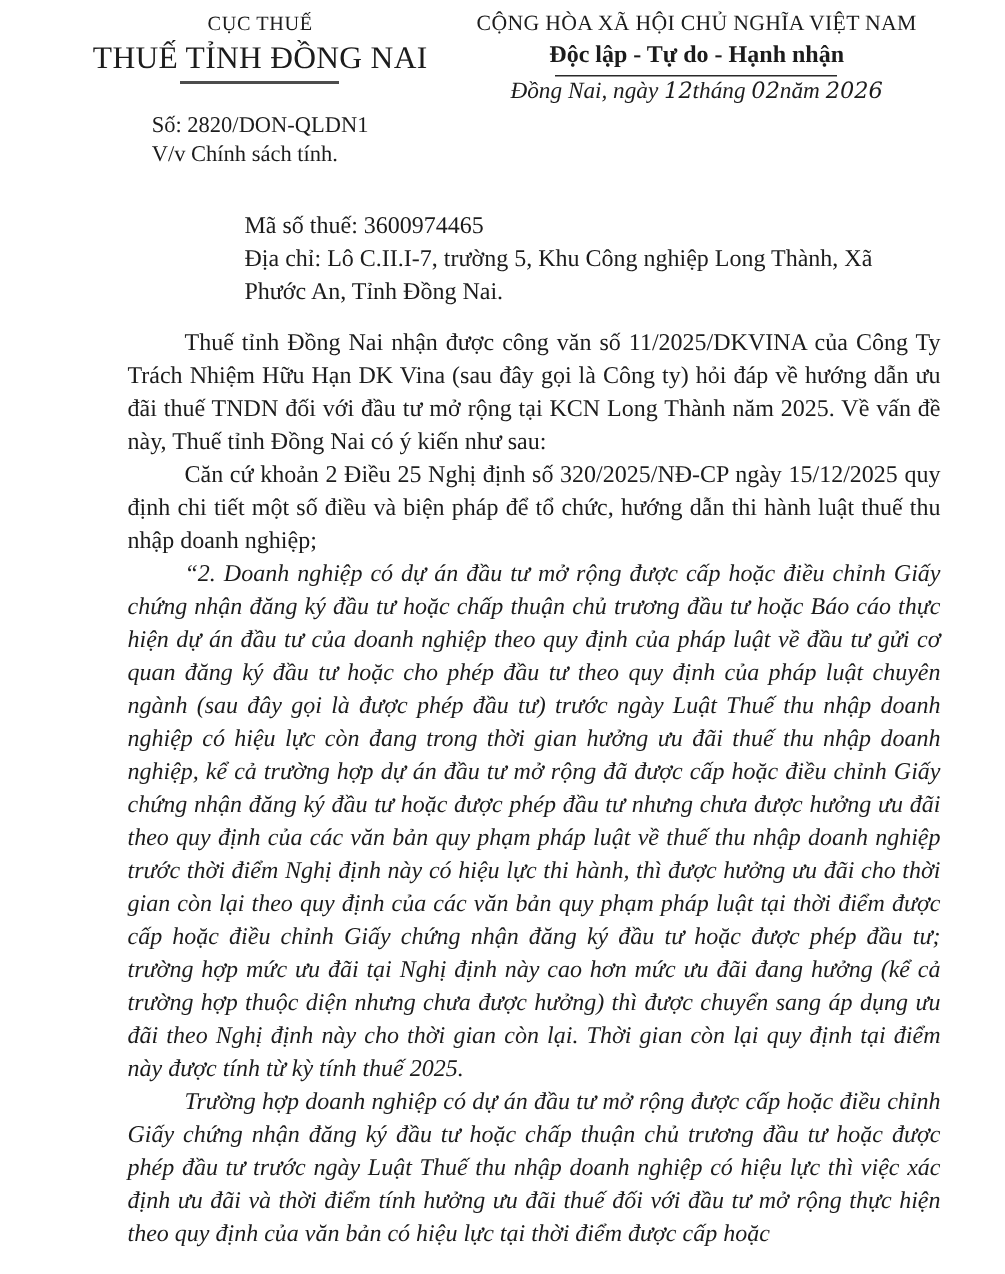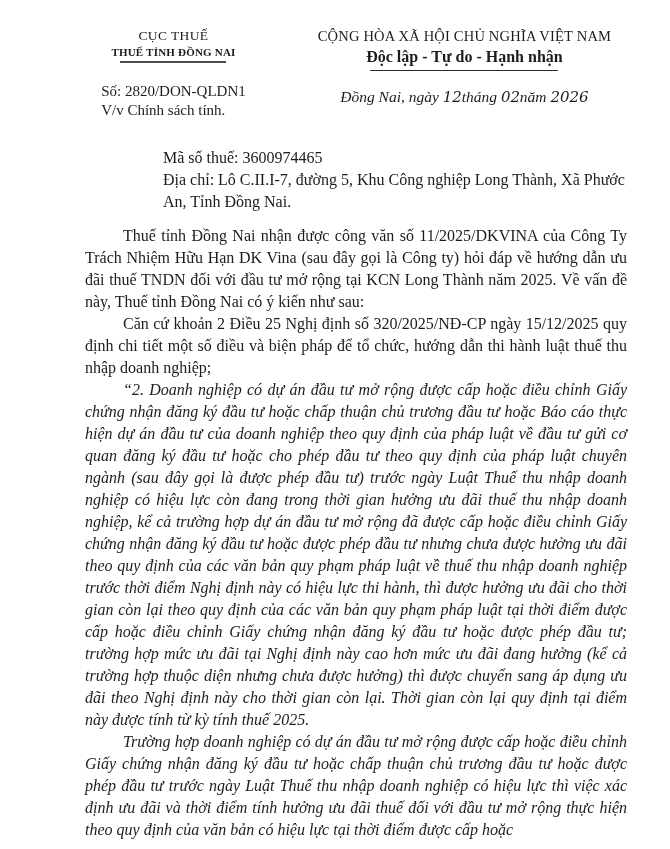--- a/index.html
+++ b/index.html
@@ -7,35 +7,35 @@
     position:relative;
     width:670px; height:849px;
     margin:0 auto;
     background:#ffffff;
     color:#1c1c1c;
     font-family:"Liberation Serif", serif;
     overflow:hidden;
     box-sizing:border-box;
   }
   
-  .header { display:flex; padding-top:28px;justify-content:center; }
+  .header { display:flex; padding-top:8px;justify-content:center; }
   .header-left  { width:252px; margin-left:50px; text-align:center; }
   .header-right { width:342px; margin-left:auto; margin-right:38px; text-align:center; }
 
   .agency-parent { font-size:13.5px; letter-spacing:.4px; }
-  .agency-name   { font-size:11px; font-weight:bold; margin-top:2px; letter-spacing:.2px; }
+  .agency-name   { font-size:21px; font-weight:normal; margin-top:2px; letter-spacing:.2px; }
   .rule-left  { width:106px; border-top:2px solid #4d4d4d; margin:3px auto 0; }
   .doc-block  { display:inline-block; text-align:left; margin-top:20px; }
   .doc-number { font-size:15px; }
   .subject    { font-size:15px; margin-top:2px; }
 
   .national-title { font-size:14.5px; font-weight:normal; letter-spacing:.2px; }
   .national-motto { font-size:16px;  font-weight:bold; margin-top:3px; }
   .rule-right { width:188px; border-top:1.5px solid #2a2a2a; margin:4px auto 0; }
-  .dateline { font-size:15.5px; font-style:italic; margin-top:17px; white-space:nowrap; }
+  .dateline { font-size:15.5px; font-style:italic; white-space:nowrap; }
   .dateline .num { font-family:"DejaVu Serif", serif; font-size:15px; margin-right:-4px; }
   .dateline .num-last { margin-right:0; }
 
   
   .recipient { margin:28px 45px 0 163px; font-size:16px; line-height:22px; }
   .recipient div { margin:0; }
 
   
   .body { margin:12px 43px 0 85px; font-size:16px; line-height:22px; text-align:justify; }
   .body p { margin:0; text-indent:38px; }
@@ -69,21 +69,21 @@
         <span class="num">02</span>
         <span>năm</span>
         <span class="num num-last">2026</span>
       </div>
     </div>
 
   </div>
 
   <div class="recipient">
     <div>Mã số thuế: 3600974465</div>
-    <div>Địa chỉ: Lô C.II.I-7, đường 5, Khu Công nghiệp Long Thành, Xã Phước An, Tỉnh Đồng Nai.</div>
+    <div>Địa chỉ: Lô C.II.I-7, trường 5, Khu Công nghiệp Long Thành, Xã Phước An, Tỉnh Đồng Nai.</div>
   </div>
 
   <div class="body">
     <p class="para">Thuế tỉnh Đồng Nai nhận được công văn số 11/2025/DKVINA của Công Ty Trách Nhiệm Hữu Hạn DK Vina (sau đây gọi là Công ty) hỏi đáp về hướng dẫn ưu đãi thuế TNDN đối với đầu tư mở rộng tại KCN Long Thành năm 2025. Về vấn đề này, Thuế tỉnh Đồng Nai có ý kiến như sau:</p>
     <p class="para">Căn cứ khoản 2 Điều 25 Nghị định số 320/2025/NĐ-CP ngày 15/12/2025 quy định chi tiết một số điều và biện pháp để tổ chức, hướng dẫn thi hành luật thuế thu nhập doanh nghiệp;</p>
     <p class="para italic">“2. Doanh nghiệp có dự án đầu tư mở rộng được cấp hoặc điều chỉnh Giấy chứng nhận đăng ký đầu tư hoặc chấp thuận chủ trương đầu tư hoặc Báo cáo thực hiện dự án đầu tư của doanh nghiệp theo quy định của pháp luật về đầu tư gửi cơ quan đăng ký đầu tư hoặc cho phép đầu tư theo quy định của pháp luật chuyên ngành (sau đây gọi là được phép đầu tư) trước ngày Luật Thuế thu nhập doanh nghiệp có hiệu lực còn đang trong thời gian hưởng ưu đãi thuế thu nhập doanh nghiệp, kể cả trường hợp dự án đầu tư mở rộng đã được cấp hoặc điều chỉnh Giấy chứng nhận đăng ký đầu tư hoặc được phép đầu tư nhưng chưa được hưởng ưu đãi theo quy định của các văn bản quy phạm pháp luật về thuế thu nhập doanh nghiệp trước thời điểm Nghị định này có hiệu lực thi hành, thì được hưởng ưu đãi cho thời gian còn lại theo quy định của các văn bản quy phạm pháp luật tại thời điểm được cấp hoặc điều chỉnh Giấy chứng nhận đăng ký đầu tư hoặc được phép đầu tư; trường hợp mức ưu đãi tại Nghị định này cao hơn mức ưu đãi đang hưởng (kể cả trường hợp thuộc diện nhưng chưa được hưởng) thì được chuyển sang áp dụng ưu đãi theo Nghị định này cho thời gian còn lại. Thời gian còn lại quy định tại điểm này được tính từ kỳ tính thuế 2025.</p>
     <p class="para italic">Trường hợp doanh nghiệp có dự án đầu tư mở rộng được cấp hoặc điều chỉnh Giấy chứng nhận đăng ký đầu tư hoặc chấp thuận chủ trương đầu tư hoặc được phép đầu tư trước ngày Luật Thuế thu nhập doanh nghiệp có hiệu lực thì việc xác định ưu đãi và thời điểm tính hưởng ưu đãi thuế đối với đầu tư mở rộng thực hiện theo quy định của văn bản có hiệu lực tại thời điểm được cấp hoặc</p>
   </div>
 
 </div>

